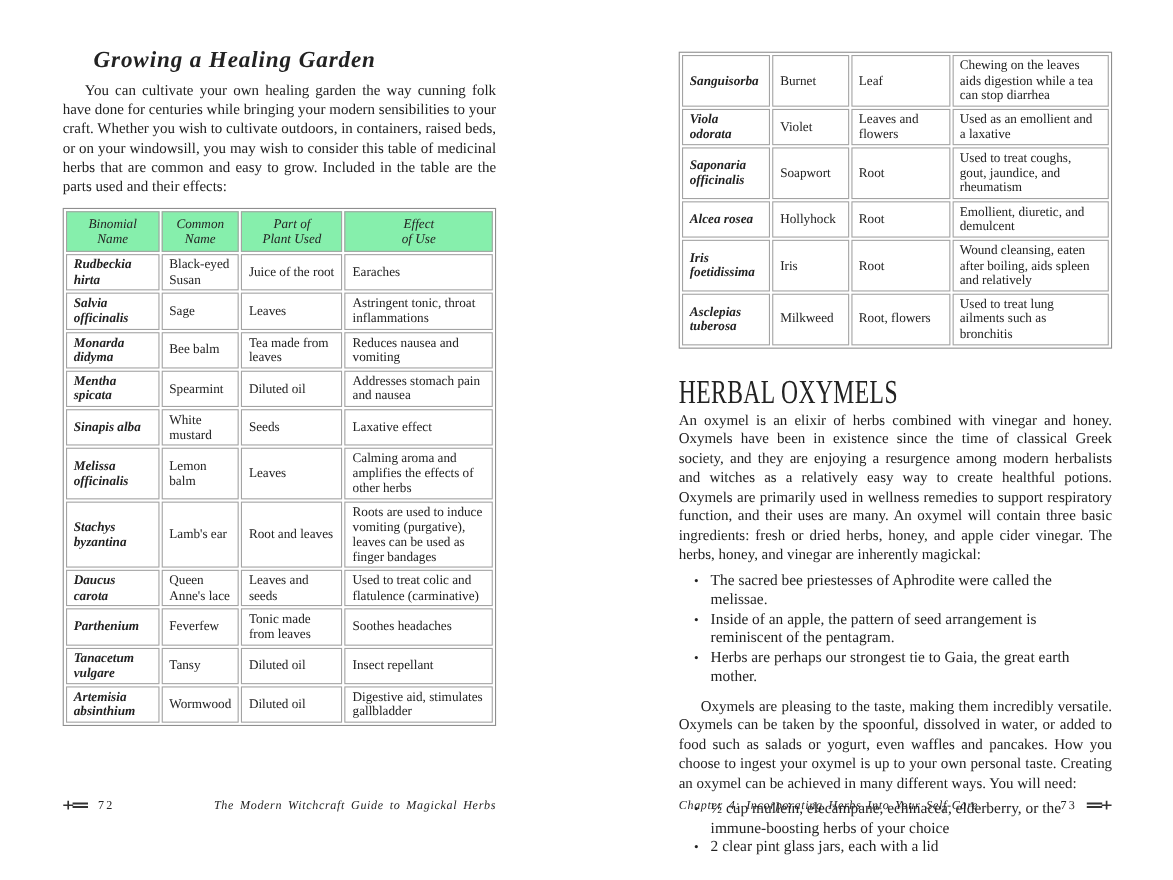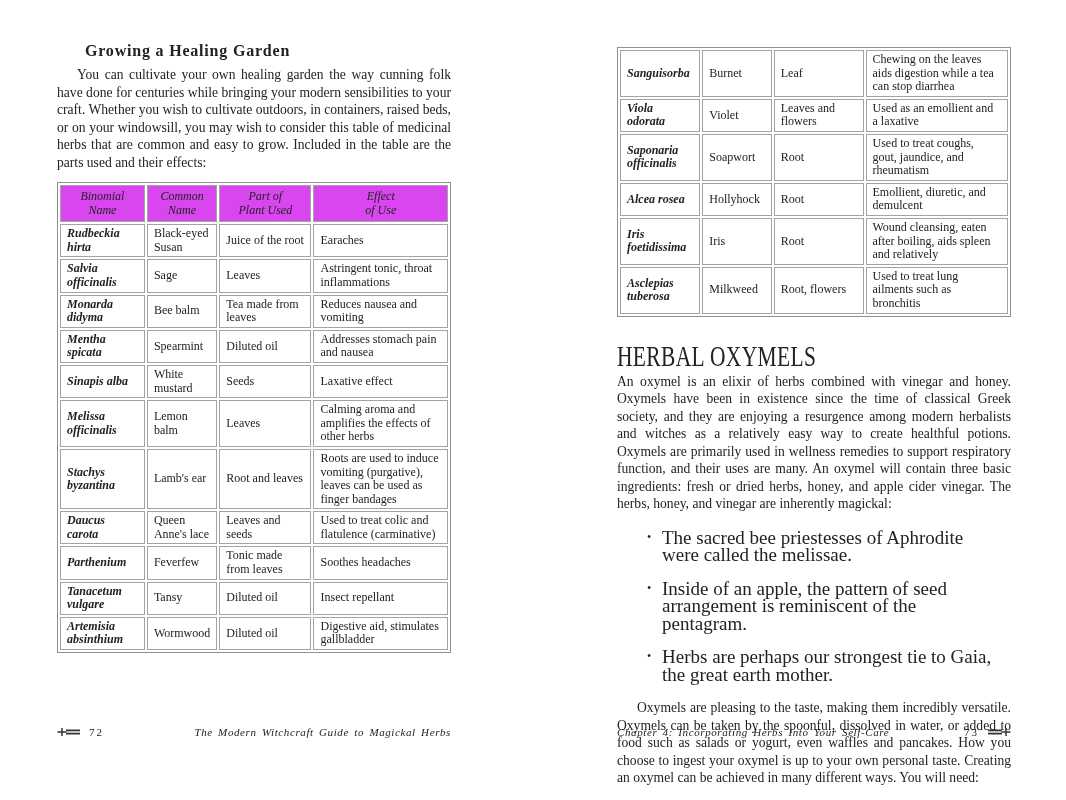--- a/index.html
+++ b/index.html
@@ -16,22 +16,23 @@
   .page {
     position: absolute;
     top: 42px;
     width: 394px;
   }
   .page-left  { left: 57px;  }
   .page-right { left: 617px; }
 
   
   .section-heading {
+    font-style: italic;
     font-weight: bold;
-    font-size: 16px;
+    font-size: 21px;
     letter-spacing: 0.8px;
     margin: 0 0 6px 28px;
   }
   .body-para {
     font-size: 13.6px;
     line-height: 17.5px;
     text-align: justify;
     margin: 0;
   }
   .body-para.indent { text-indent: 20px; }
@@ -47,21 +48,21 @@
   }
   .herb-table th, .herb-table td {
     border: 1px solid #a3a3a3;
     padding: 2px 6px;
     font-size: 12px;
     line-height: 13.6px;
     vertical-align: middle;
     text-align: left;
   }
   .herb-table th {
-    background: #d946ef;
+    background: #86efac;
     font-style: italic;
     font-weight: normal;
     text-align: center;
     white-space: pre-line;
     padding: 4px 4px;
   }
   .herb-table td.binomial {
     font-weight: bold;
     font-style: italic;
   }
@@ -82,23 +83,23 @@
     white-space: nowrap;
   }
   ul.bullets {
     list-style: none;
     margin: 7px 0 7px 0;
     padding: 0 0 0 12px;
   }
   ul.bullets li {
     position: relative;
     padding-left: 17px;
-    font-size: 19px;
+    font-size: 14px;
     line-height: 17.5px;
-    margin: 16px;
+    margin: 0;
   }
   ul.bullets li::before {
     content: "\2022";
     position: absolute;
     left: 2px;
     font-size: 12px;
   }
   .para-gap { margin-top: 8px; }
 
   

